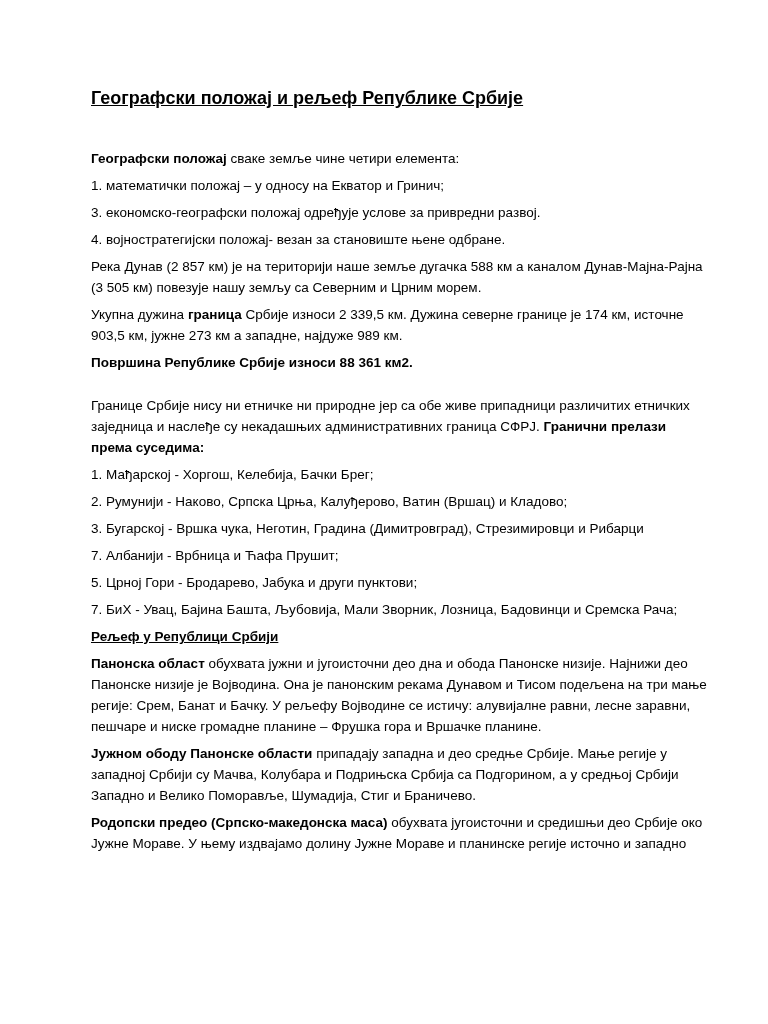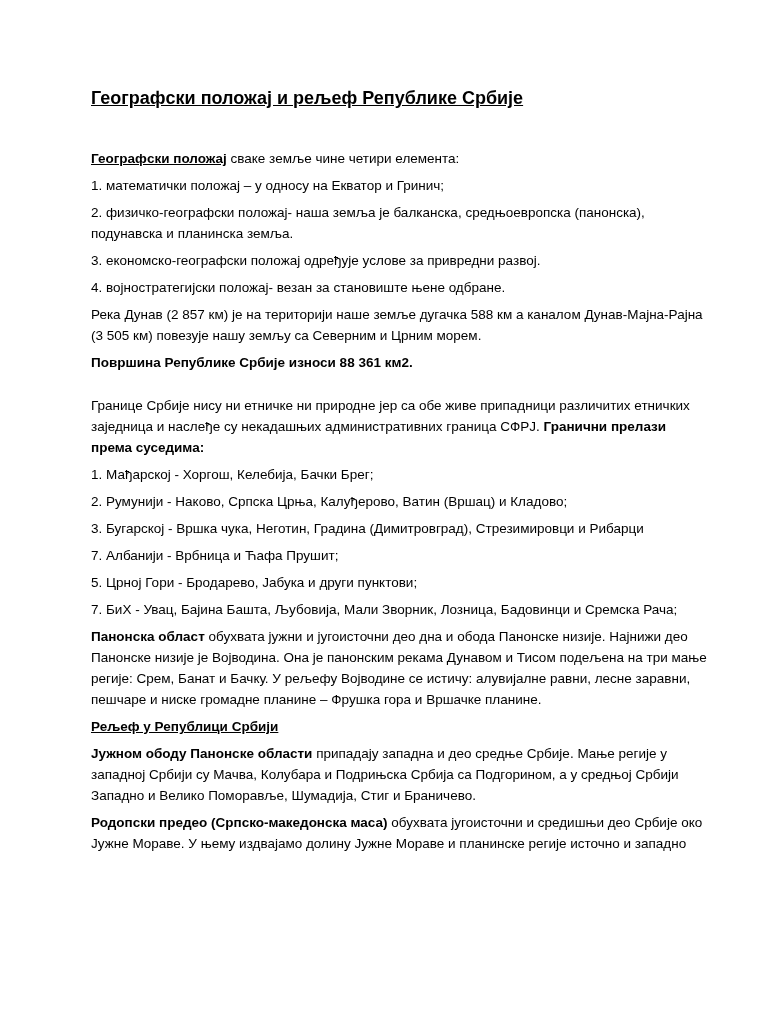--- a/index.html
+++ b/index.html
@@ -27,56 +27,56 @@
     font-weight: bold;
     text-decoration: underline;
     margin: 0 0 38px 0;
   }
   p.para {
     font-size: 13.5px;
     line-height: 21px;
     margin: 0 0 6px 0;
   }
   .b { font-weight: bold; }
-  .u { text-decoration: underline; }
+  .u { }
   .h2 {
     font-weight: bold;
     text-decoration: underline;
   }
   .gap-top { margin-top: 22px !important; }
 </style>
 </head>
 <body>
 
 <div class="page">
 
   <h1 class="doc-title">Географски положај и рељеф Републике Србије</h1>
 
   <p class="para"><span class="b u">Географски положај</span><span> сваке земље чине четири елемента:</span></p>
 
   <p class="para">1. математички положај – у односу на Екватор и Гринич;</p>
-  <p class="para">2. физичко-географски положај- наша земља је балканска, средњоевропска (панонска), подунавска и планинска земља.</p>
   <p class="para">3. економско-географски положај одређује услове за привредни развој.</p>
   <p class="para">4. војностратегијски положај- везан за становиште њене одбране.</p>
 
   <p class="para">Река Дунав (2 857 км) је на територији наше земље дугачка 588 км а каналом Дунав-Мајна-Рајна (3 505 км) повезује нашу земљу са Северним и Црним морем.</p>
 
+  <p class="para"><span>Укупна дужина </span><span class="b">граница</span><span> Србије износи 2 339,5 км. Дужина северне границе је 174 км, источне 903,5 км, јужне 273 км а западне, најдуже 989 км.</span></p>
 
   <p class="para b">Површина Републике Србије износи 88 361 км2.</p>
 
   <p class="para gap-top"><span>Границе Србије нису ни етничке ни природне јер са обе живе припадници различитих етничких заједница и наслеђе су некадашњих административних граница СФРЈ. </span><span class="b">Гранични прелази према суседима:</span></p>
 
   <p class="para">1. Мађарској - Хоргош, Келебија, Бачки Брег;</p>
   <p class="para">2. Румунији - Наково, Српска Црња, Калуђерово, Ватин (Вршац) и Кладово;</p>
   <p class="para">3. Бугарској - Вршка чука, Неготин, Градина (Димитровград), Стрезимировци и Рибарци</p>
   <p class="para">7. Албанији - Врбница и Ћафа Прушит;</p>
   <p class="para">5. Црној Гори - Бродарево, Јабука и други пунктови;</p>
   <p class="para">7. БиХ - Увац, Бајина Башта, Љубовија, Мали Зворник, Лозница, Бадовинци и Сремска Рача;</p>
 
+  <p class="para h2">Рељеф у Републици Србији</p>
+
   <p class="para"><span class="b">Панонска област</span><span> обухвата јужни и југоисточни део дна и обода Панонске низије. Најнижи део Панонске низије је Војводина. Она је панонским рекама Дунавом и Тисом подељена на три мање регије: Срем, Банат и Бачку. У рељефу Војводине се истичу: алувијалне равни, лесне заравни, пешчаре и ниске громадне планине – Фрушка гора и Вршачке планине.</span></p>
-
-  <p class="para h2">Рељеф у Републици Србији</p>
 
   <p class="para"><span class="b">Јужном ободу Панонске области</span><span> припадају западна и део средње Србије. Мање регије у западној Србији су Мачва, Колубара и Подрињска Србија са Подгорином, а у средњој Србији Западно и Велико Поморавље, Шумадија, Стиг и Браничево.</span></p>
 
   <p class="para"><span class="b">Родопски предео (Српско-македонска маса)</span><span> обухвата југоисточни и средишњи део Србије око Јужне Мораве. У њему издвајамо долину Јужне Мораве и планинске регије источно и западно</span></p>
 
 </div>
 
 </body></html>

